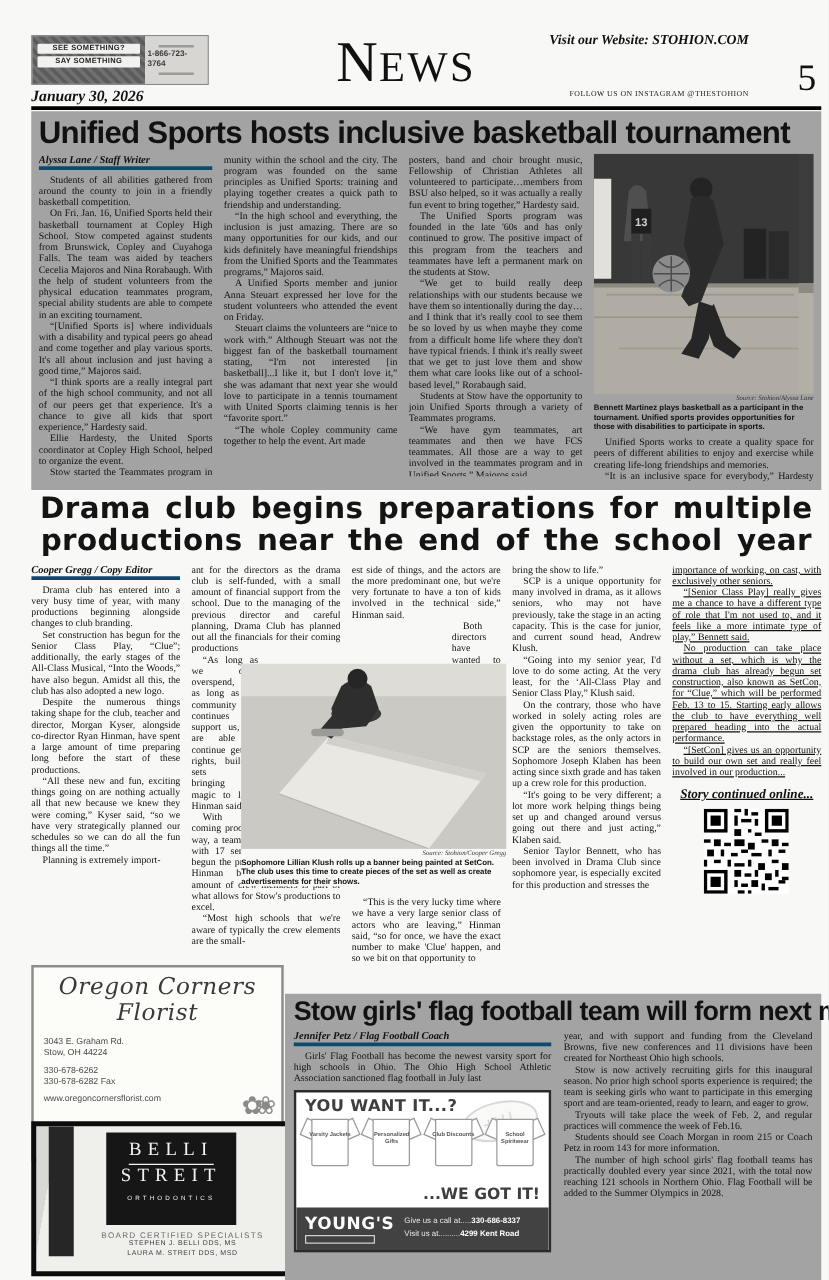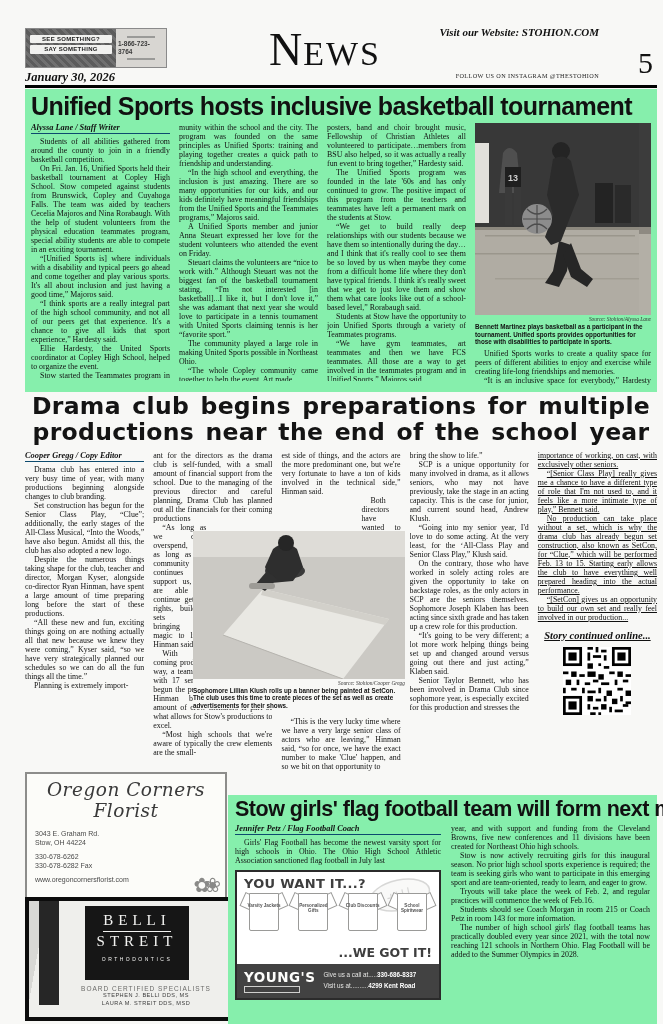--- a/index.html
+++ b/index.html
@@ -20,22 +20,22 @@
   .date { position:absolute; left:0; top:46px; font:700 italic 12.5px "Liberation Serif", serif; }
   .masthead { position:absolute; left:185px; width:230px; top:5px; text-align:center; white-space:nowrap; }
   .masthead .n1 { font:400 46px/0.9 "Liberation Serif", serif; letter-spacing:1px; }
   .masthead .n2 { font:400 34px/0.9 "Liberation Serif", serif; letter-spacing:2px; }
   .website { position:absolute; right:58px; top:2px; font:700 italic 11px "Liberation Serif", serif; }
   .follow { position:absolute; right:58px; top:48px; font:400 6.2px "Liberation Serif", serif; text-transform:uppercase; letter-spacing:.4px; color:#222; }
   .pagenum { position:absolute; right:4px; top:24px; font:400 30px/1 "Liberation Serif", serif; }
   .header-rule { position:absolute; left:25px; right:6px; top:85px; height:2.5px; background:#000; }
 
   
-  .panel { background:#86efac; }
-  .byline { font:700 italic 8.4px "Liberation Serif", serif; border-bottom:1px solid #0c4a6e; padding-bottom:1px; margin-bottom:3px; }
+  .panel { background:#a3a3a3; }
+  .byline { font:700 italic 8.4px "Liberation Serif", serif; border-bottom:3px solid #0c4a6e; padding-bottom:1px; margin-bottom:3px; }
   .coltext p { font-size:7.9px; line-height:1.14; text-align:justify; text-indent:9px; margin:0; }
   .cont > p:first-child { text-indent:0; }
   .photo-src { font:italic 5.4px "Liberation Serif", serif; text-align:right; color:#333; margin:1px 0; }
   .photo-cap { font:700 6.3px/1.18 "Liberation Sans", sans-serif; color:#111; }
 
   
   .a1 { position:absolute; top:89px; left:25px; right:6px; height:303px; padding:3px 6px; }
   .a1-headline { font:700 25px/1.05 "Liberation Sans", sans-serif; letter-spacing:-0.6px; white-space:nowrap; margin:1px 0 4px 0; }
   .a1-cols { display:flex; gap:9px; }
   .a1-cols .col { flex:1; height:258px; overflow:hidden; }
@@ -137,21 +137,20 @@
             <p>“I think sports are a really integral part of the high school community, and not all of our peers get that experience. It's a chance to give all kids that sport experience,” Hardesty said.</p>
             <p>Ellie Hardesty, the United Sports coordinator at Copley High School, helped to organize the event.</p>
             <p>Stow started the Teammates program in October of 2018 to build greater com-</p>
           </div>
       </div>
       <div class="col coltext cont">
           <p>munity within the school and the city. The program was founded on the same principles as Unified Sports: training and playing together creates a quick path to friendship and understanding.</p>
           <p>“In the high school and everything, the inclusion is just amazing. There are so many opportunities for our kids, and our kids definitely have meaningful friendships from the Unified Sports and the Teammates programs,” Majoros said.</p>
           <p>A Unified Sports member and junior Anna Steuart expressed her love for the student volunteers who attended the event on Friday.</p>
           <p>Steuart claims the volunteers are “nice to work with.” Although Steuart was not the biggest fan of the basketball tournament stating, “I'm not interested [in basketball]...I like it, but I don't love it,” she was adamant that next year she would love to participate in a tennis tournament with United Sports claiming tennis is her “favorite sport.”</p>
-          <p>The community played a large role in making United Sports possible in Northeast Ohio.</p>
           <p>“The whole Copley community came together to help the event. Art made</p>
         </div>
       <div class="col coltext cont">
           <p>posters, band and choir brought music, Fellowship of Christian Athletes all volunteered to participate…members from BSU also helped, so it was actually a really fun event to bring together,” Hardesty said.</p>
           <p>The Unified Sports program was founded in the late '60s and has only continued to grow. The positive impact of this program from the teachers and teammates have left a permanent mark on the students at Stow.</p>
           <p>“We get to build really deep relationships with our students because we have them so intentionally during the day… and I think that it's really cool to see them be so loved by us when maybe they come from a difficult home life where they don't have typical friends. I think it's really sweet that we get to just love them and show them what care looks like out of a school-based level,” Rorabaugh said.</p>
           <p>Students at Stow have the opportunity to join Unified Sports through a variety of Teammates programs.</p>
           <p>“We have gym teammates, art teammates and then we have FCS teammates. All those are a way to get involved in the teammates program and in Unified Sports,” Majoros said.</p>
         </div>
       <div class="col4">

